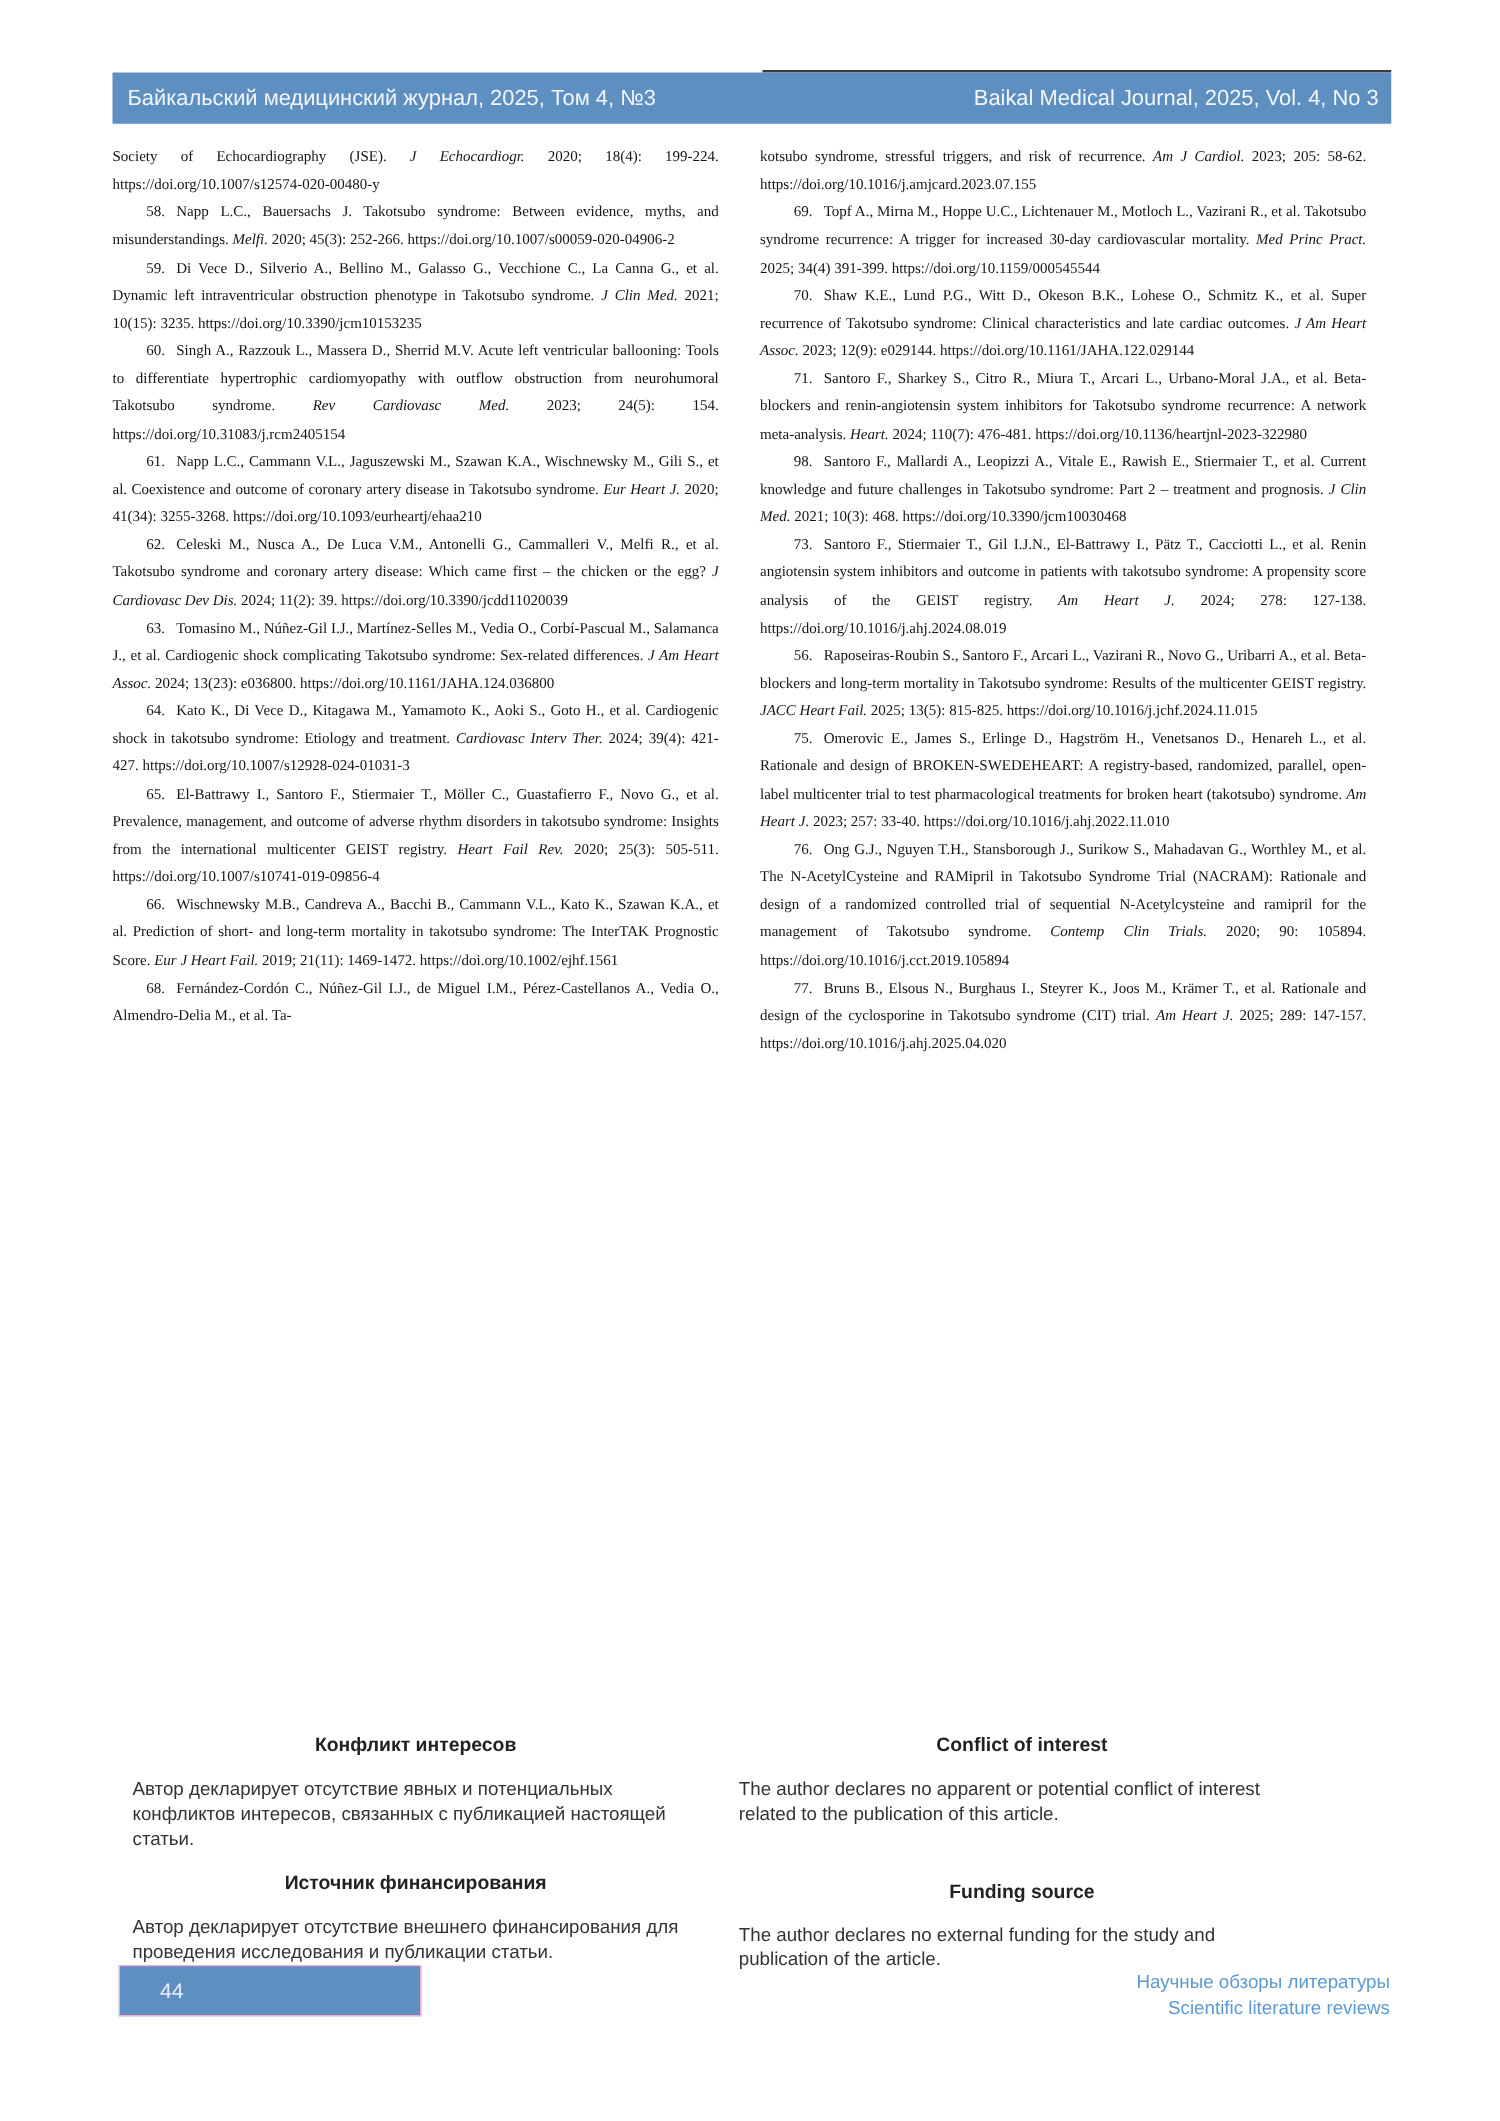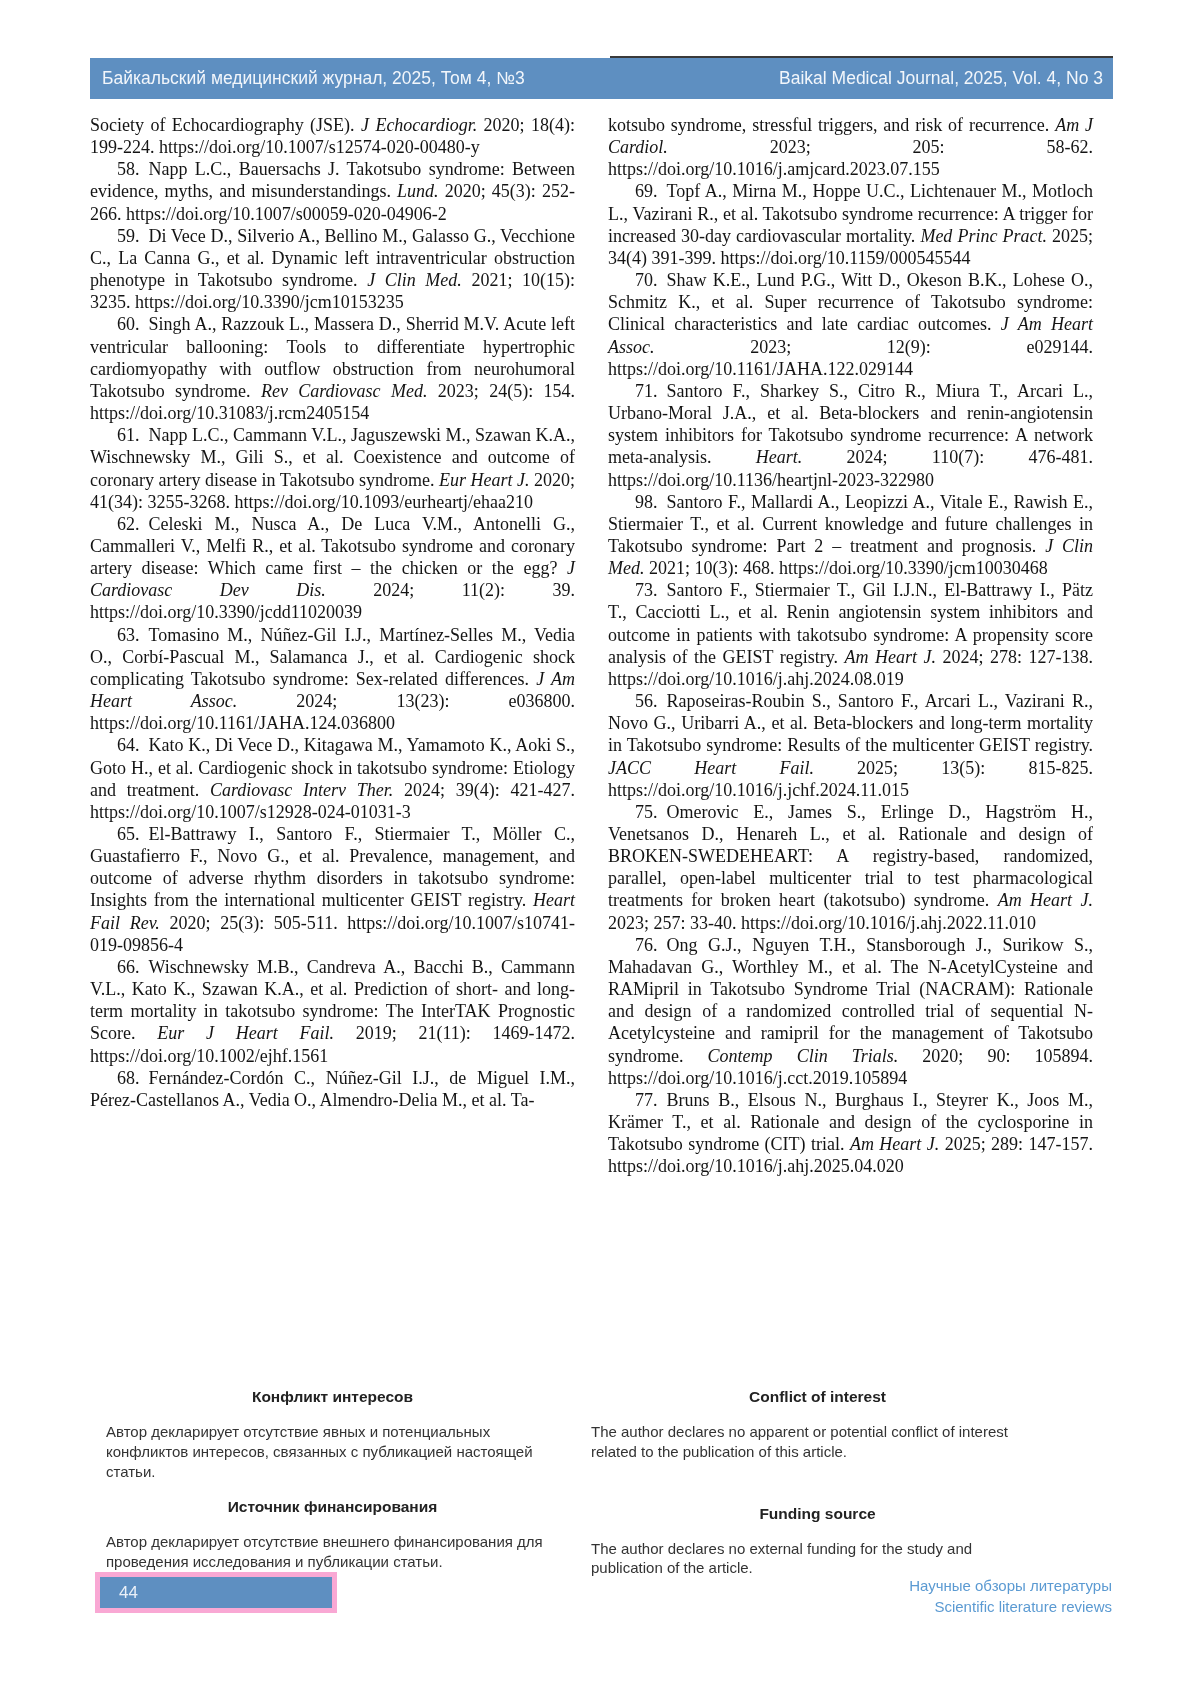--- a/index.html
+++ b/index.html
@@ -8,57 +8,57 @@
 
   
   .header-rule{position:absolute;left:610px;top:56px;width:503px;height:2px;background:#3a3a3a;}
   .header-bar{position:absolute;left:90px;top:58px;width:1023px;height:41px;background:#5e8fc1;
     display:flex;justify-content:space-between;align-items:center;box-sizing:border-box;
     padding:0 10px 0 12px;font-family:"Liberation Sans",sans-serif;font-size:17.5px;color:#f2f6fb;}
 
   
   .columns{position:absolute;left:90px;top:114px;width:1003px;display:flex;gap:33px;}
   .col{width:485px;}
-  .ref{margin:0;text-align:justify;font-size:18px;line-height:22.15px;text-indent:27px;color:#141414;}
+  .ref{margin:0;text-align:justify;font-size:12px;line-height:22.15px;text-indent:27px;color:#141414;}
   .ref.noindent{text-indent:0;}
   .ref .ref-num{margin-right:9px;}
   .ref i{font-style:italic;}
 
   
   .bottom{position:absolute;left:90px;top:1388px;width:1003px;display:flex;
     font-family:"Liberation Sans",sans-serif;color:#333;}
   .decl{width:485px;}
   .decl h3{margin:0 0 7px 0;text-align:center;font-size:15.5px;font-weight:bold;color:#222;}
   .decl p{margin:16px;font-size:15px;line-height:19.8px;}
   .gap-ru{margin-top:17px !important;}
   .gap-en{margin-top:43px !important;}
 
   
   .page-badge{position:absolute;left:95px;top:1572px;width:242px;height:41px;background:#5e8fc1;
-    border:5px solid #f9a8d4;box-sizing:border-box;display:flex;align-items:center;padding-left:19px;
+    border:1px solid #f9a8d4;box-sizing:border-box;display:flex;align-items:center;padding-left:32px;
     font-family:"Liberation Sans",sans-serif;font-size:17px;color:#eaf0f8;}
   .footer-right{position:absolute;right:88px;top:1576px;text-align:right;
     font-family:"Liberation Sans",sans-serif;font-size:15px;line-height:20.5px;color:#5b9ad2;}
 </style>
 </head>
 <body>
 
 <div class="page">
 
   <div class="header-rule"></div>
 
   <div class="header-bar">
     <span>Байкальский медицинский журнал, 2025, Том 4, №3</span>
     <span>Baikal Medical Journal, 2025, Vol. 4, No 3</span>
   </div>
 
   <div class="columns">
     <div class="col" id="col-left">
         <p class="ref noindent"><span>Society of Echocardiography (JSE). </span><i>J Echocardiogr.</i><span> 2020; 18(4): 199-224. https://doi.org/10.1007/s12574-020-00480-y</span></p>
-        <p class="ref"><span class="ref-num">58.</span><span>Napp L.C., Bauersachs J. Takotsubo syndrome: Between evidence, myths, and misunderstandings. </span><i>Lund.</i><span> 2020; 45(3): 252-266. https://doi.org/10.1007/s00059-020-04906-2</span></p>
+        <p class="ref"><span class="ref-num">58.</span><span>Napp L.C., Bauersachs J. Takotsubo syndrome: Between evidence, myths, and misunderstandings. </span><i>Melfi.</i><span> 2020; 45(3): 252-266. https://doi.org/10.1007/s00059-020-04906-2</span></p>
         <p class="ref"><span class="ref-num">59.</span><span>Di Vece D., Silverio A., Bellino M., Galasso G., Vecchione C., La Canna G., et al. Dynamic left intraventricular obstruction phenotype in Takotsubo syndrome. </span><i>J Clin Med.</i><span> 2021; 10(15): 3235. https://doi.org/10.3390/jcm10153235</span></p>
         <p class="ref"><span class="ref-num">60.</span><span>Singh A., Razzouk L., Massera D., Sherrid M.V. Acute left ventricular ballooning: Tools to differentiate hypertrophic cardiomyopathy with outflow obstruction from neurohumoral Takotsubo syndrome. </span><i>Rev Cardiovasc Med.</i><span> 2023; 24(5): 154. https://doi.org/10.31083/j.rcm2405154</span></p>
         <p class="ref"><span class="ref-num">61.</span><span>Napp L.C., Cammann V.L., Jaguszewski M., Szawan K.A., Wischnewsky M., Gili S., et al. Coexistence and outcome of coronary artery disease in Takotsubo syndrome. </span><i>Eur Heart J.</i><span> 2020; 41(34): 3255-3268. https://doi.org/10.1093/eurheartj/ehaa210</span></p>
         <p class="ref"><span class="ref-num">62.</span><span>Celeski M., Nusca A., De Luca V.M., Antonelli G., Cammalleri V., Melfi R., et al. Takotsubo syndrome and coronary artery disease: Which came first – the chicken or the egg? </span><i>J Cardiovasc Dev Dis.</i><span> 2024; 11(2): 39. https://doi.org/10.3390/jcdd11020039</span></p>
         <p class="ref"><span class="ref-num">63.</span><span>Tomasino M., Núñez-Gil I.J., Martínez-Selles M., Vedia O., Corbí-Pascual M., Salamanca J., et al. Cardiogenic shock complicating Takotsubo syndrome: Sex-related differences. </span><i>J Am Heart Assoc.</i><span> 2024; 13(23): e036800. https://doi.org/10.1161/JAHA.124.036800</span></p>
         <p class="ref"><span class="ref-num">64.</span><span>Kato K., Di Vece D., Kitagawa M., Yamamoto K., Aoki S., Goto H., et al. Cardiogenic shock in takotsubo syndrome: Etiology and treatment. </span><i>Cardiovasc Interv Ther.</i><span> 2024; 39(4): 421-427. https://doi.org/10.1007/s12928-024-01031-3</span></p>
         <p class="ref"><span class="ref-num">65.</span><span>El-Battrawy I., Santoro F., Stiermaier T., Möller C., Guastafierro F., Novo G., et al. Prevalence, management, and outcome of adverse rhythm disorders in takotsubo syndrome: Insights from the international multicenter GEIST registry. </span><i>Heart Fail Rev.</i><span> 2020; 25(3): 505-511. https://doi.org/10.1007/s10741-019-09856-4</span></p>
         <p class="ref"><span class="ref-num">66.</span><span>Wischnewsky M.B., Candreva A., Bacchi B., Cammann V.L., Kato K., Szawan K.A., et al. Prediction of short- and long-term mortality in takotsubo syndrome: The InterTAK Prognostic Score. </span><i>Eur J Heart Fail.</i><span> 2019; 21(11): 1469-1472. https://doi.org/10.1002/ejhf.1561</span></p>
         <p class="ref"><span class="ref-num">68.</span><span>Fernández-Cordón C., Núñez-Gil I.J., de Miguel I.M., Pérez-Castellanos A., Vedia O., Almendro-Delia M., et al. Ta-</span></p>
       </div>

